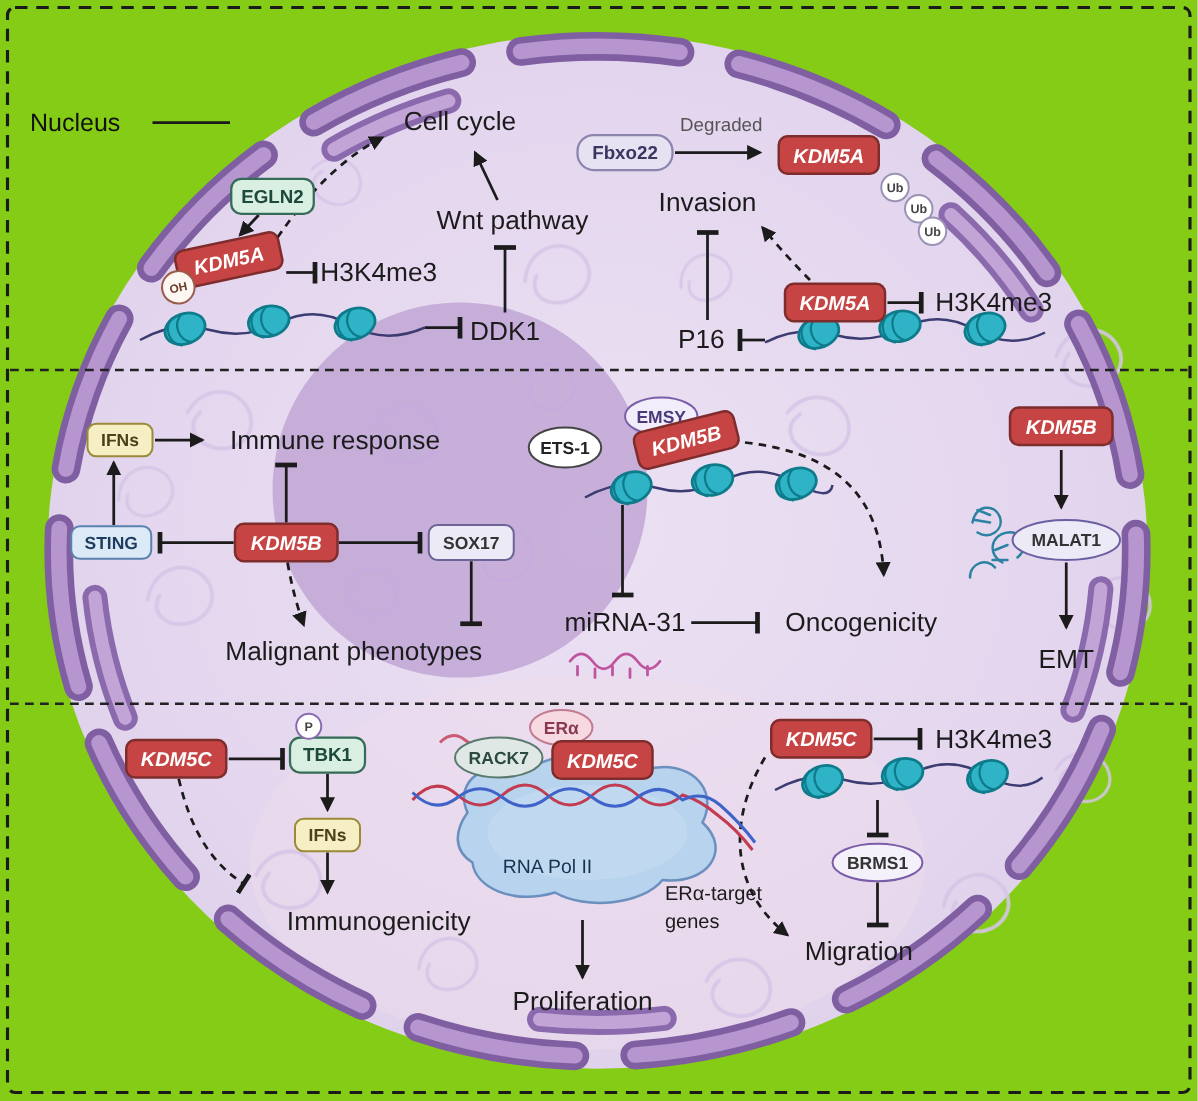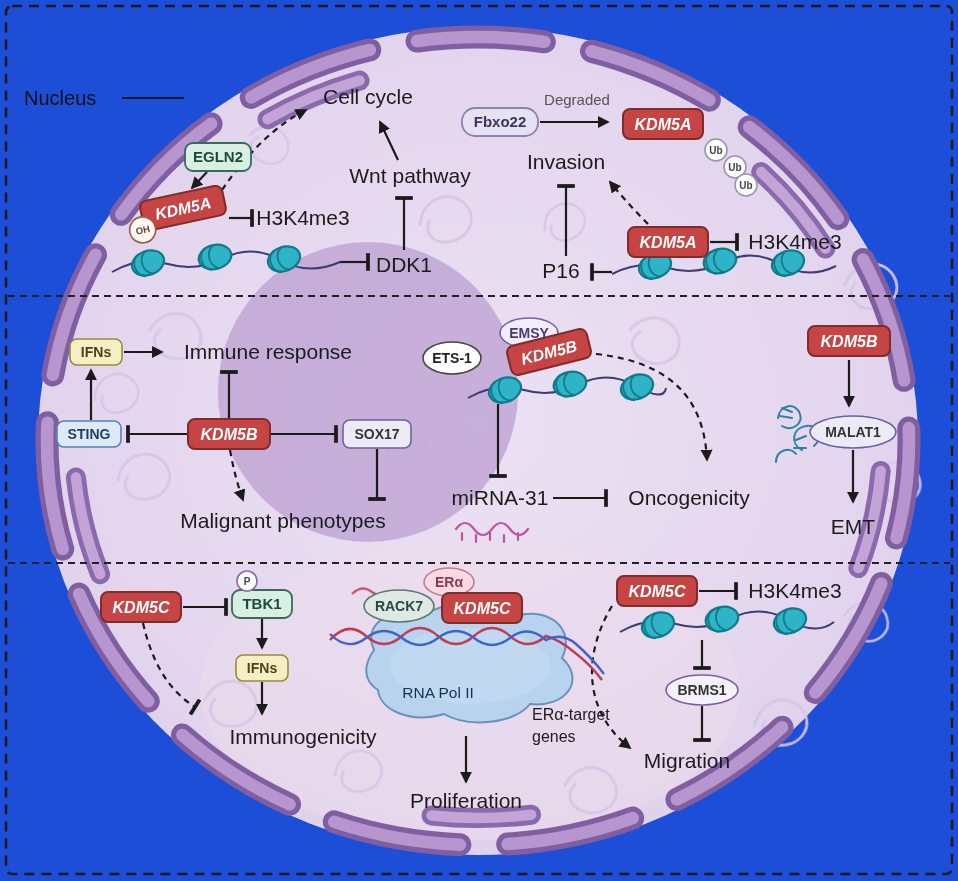--- a/index.html
+++ b/index.html
@@ -1,16 +1,16 @@
 <!DOCTYPE html>
 <html><head>
 <meta charset="utf-8">
 <style>
   html,body{margin:0;padding:0;background:#e9e6f3;}
-  .stage{position:relative;width:958px;height:881px;background:#1d4ed8;overflow:hidden;
+  .stage{position:relative;width:958px;height:881px;background:#84cc16;overflow:hidden;
          font-family:"Liberation Sans",sans-serif;}
   svg{display:block;}
   text{font-family:"Liberation Sans",sans-serif;}
   .lbl{font-size:21px;font-weight:500;fill:#1b1b1b;text-anchor:middle;}
   .lbl-gray{font-size:15px;font-weight:400;fill:#555;text-anchor:middle;}
   .nucleus-lbl{font-size:20px;font-weight:500;fill:#111;text-anchor:start;}
   .bt{font-size:15px;font-weight:600;text-anchor:middle;}
   .bt-sm{font-size:14px;font-weight:600;text-anchor:middle;}
   .kdm{font-size:16px;font-weight:700;font-style:italic;fill:#fff;text-anchor:middle;}
   .tiny{font-size:10px;font-weight:700;fill:#444;text-anchor:middle;}

